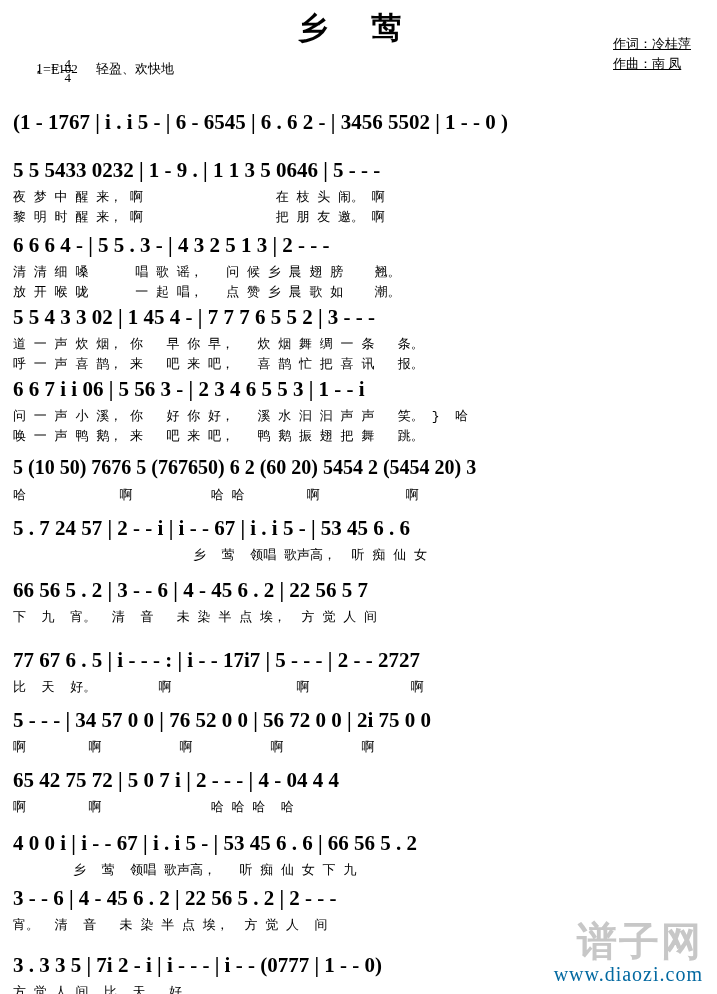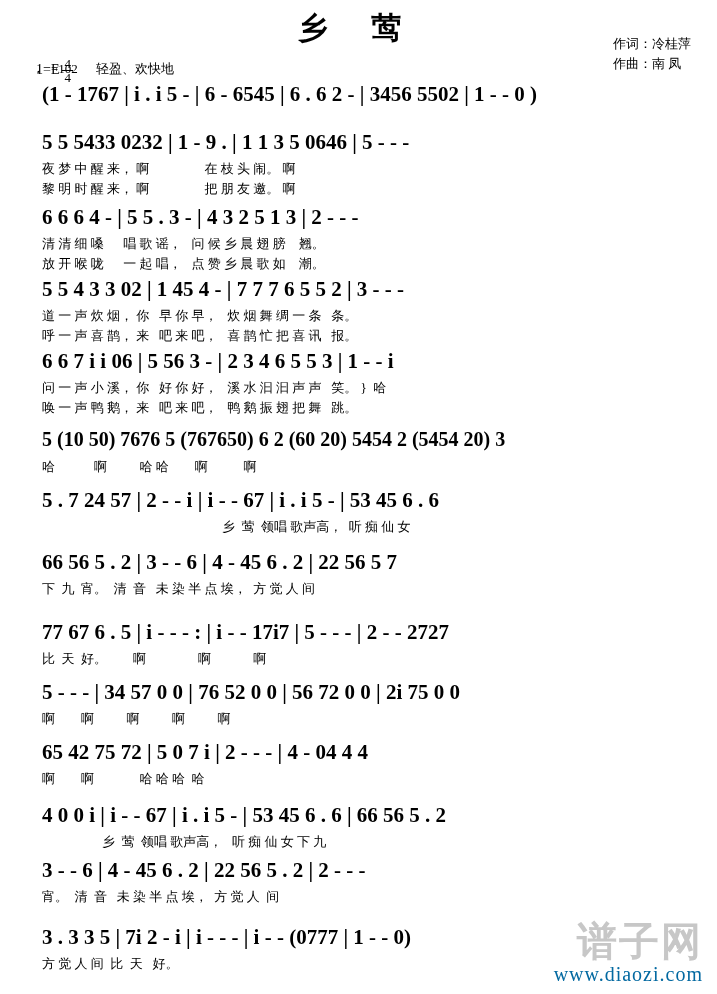--- a/index.html
+++ b/index.html
@@ -64,41 +64,43 @@
     top: 60px;
     font-size: 13px;
   }
   .credits {
     position: absolute;
     right: 26px;
     top: 34px;
     font-size: 13px;
     line-height: 20px;
     text-align: left;
+    text-decoration: underline;
   }
   
   .row {
     position: absolute;
-    left: 42px;
+    left: 13px;
     width: 668px;
     height: auto;
+    margin-top: 28px;
   }
   .notes {
     position: relative;
     height: 30px;
     font-size: 21px;
     font-weight: bold;
     font-family: "Liberation Serif", serif;
     white-space: pre;
   }
   .lyr {
     position: relative;
     height: 20px;
     font-size: 13px;
-    font-family: Liberation Serif, serif;
+    font-family: Liberation Mono, monospace;
     white-space: pre;
   }
   .watermark {
     position: absolute;
     right: 14px;
     bottom: 8px;
     text-align: right;
     color: #c9c9c9;
     font-family: "Liberation Serif", serif;
   }

